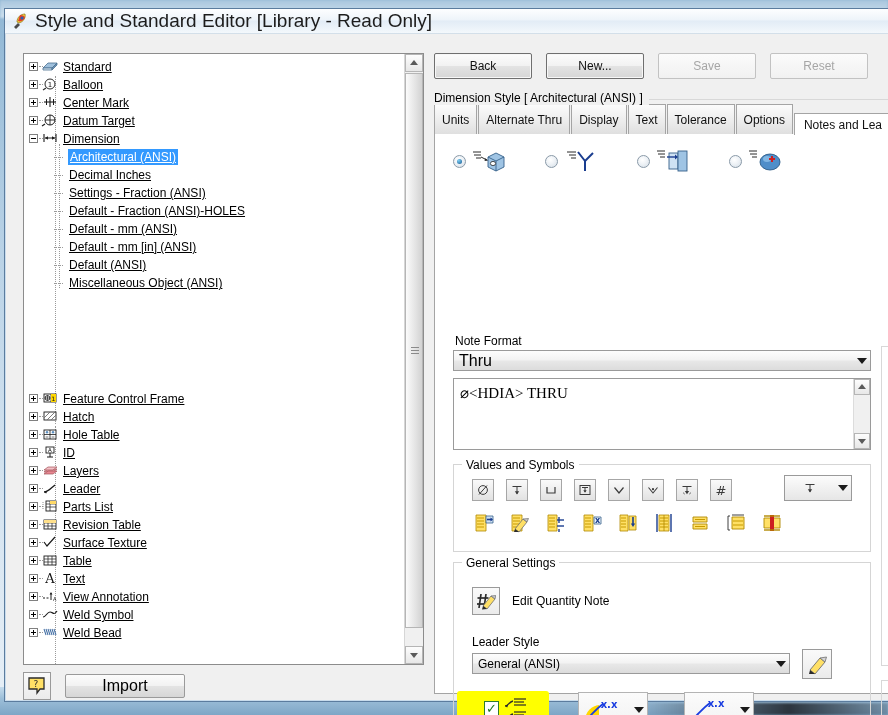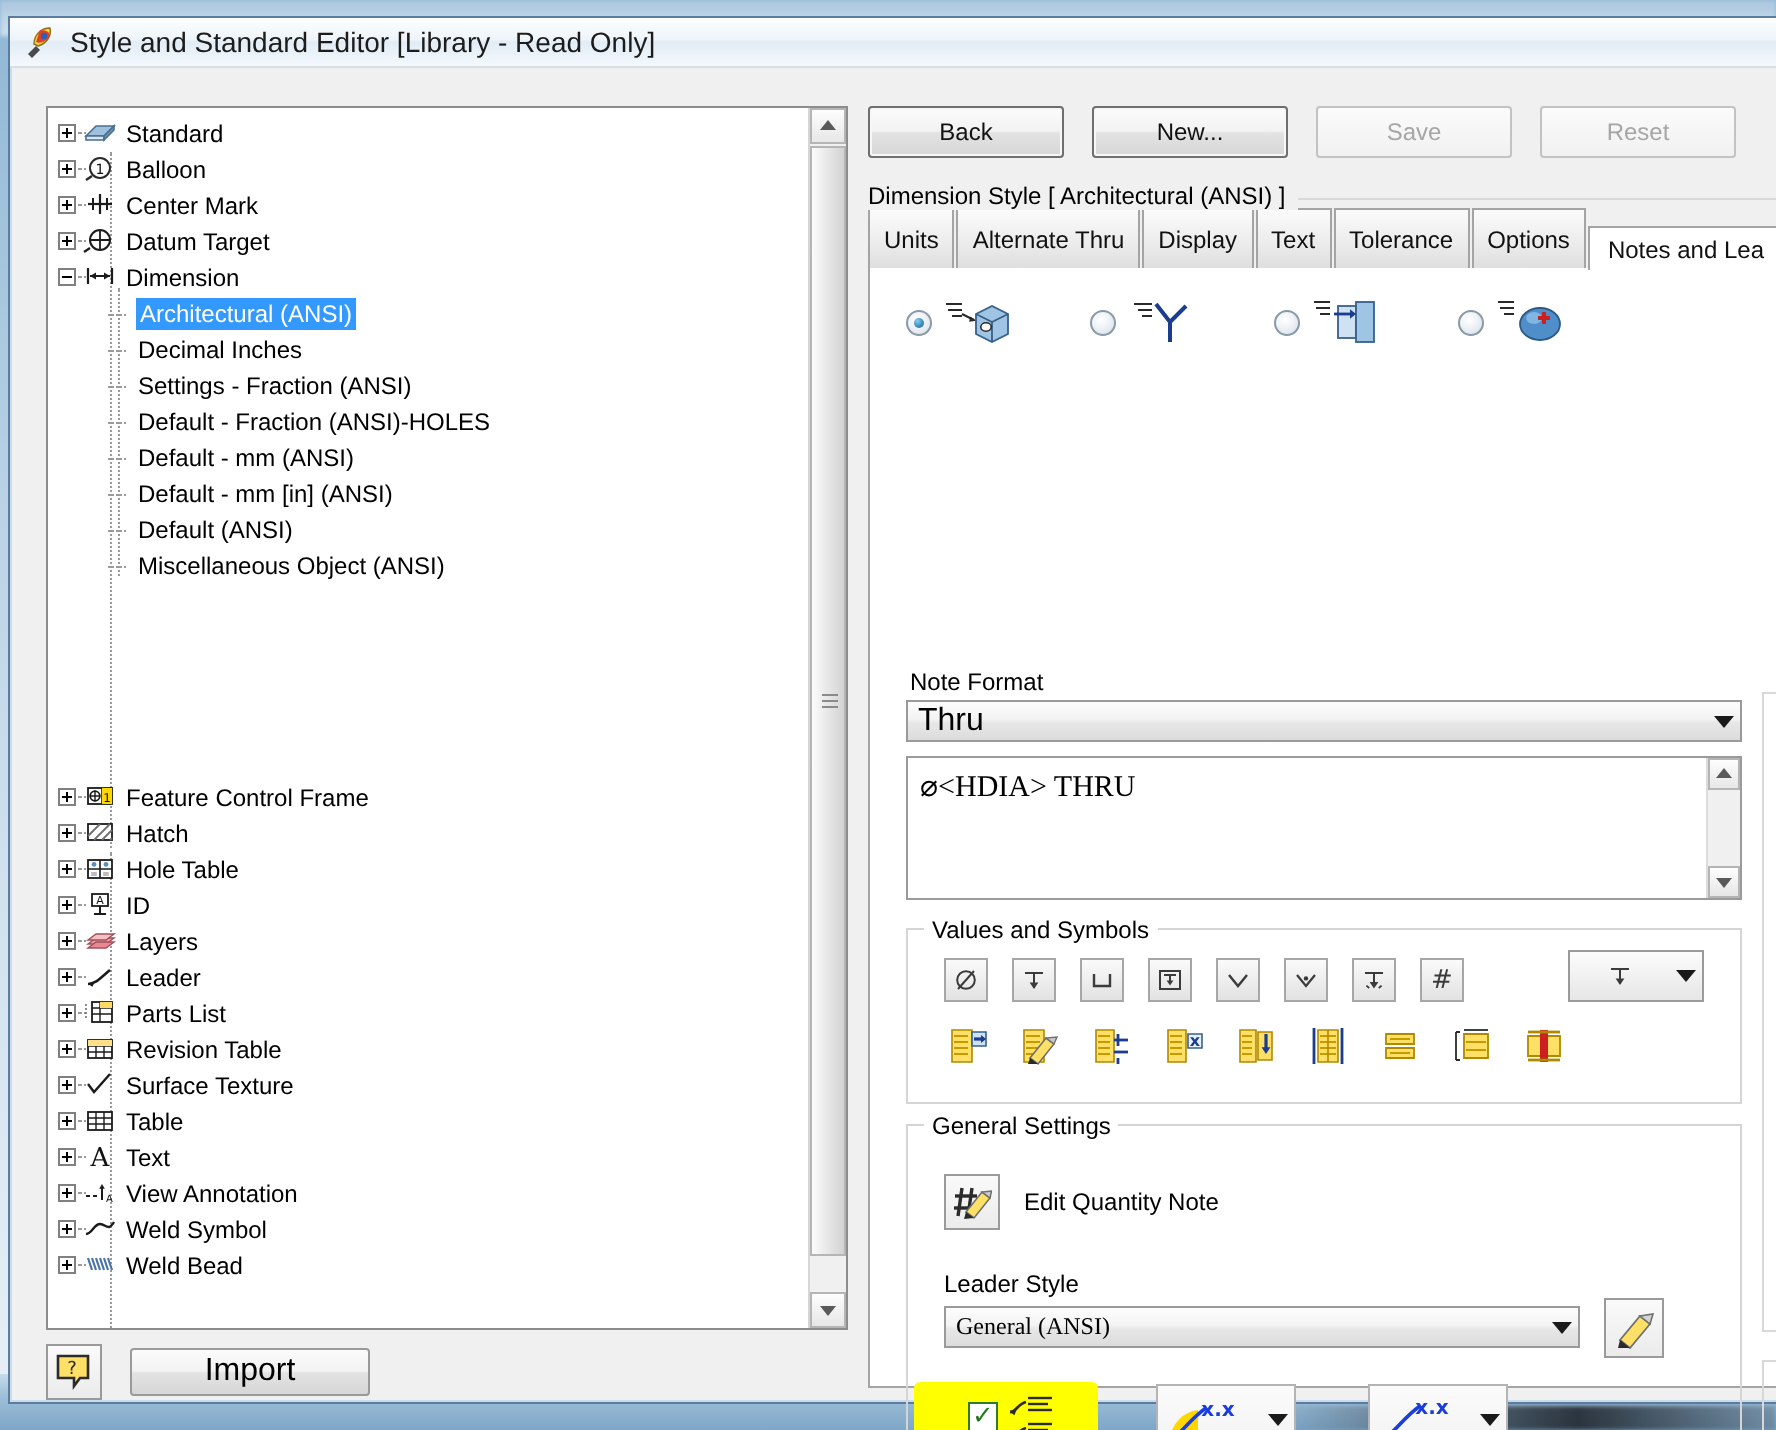--- a/index.html
+++ b/index.html
@@ -39,21 +39,21 @@
     height:24px;
     background:linear-gradient(180deg,#fdfeff 0%,#eef4fa 45%,#e2ecf6 50%,#f3f8fc 100%);
     display:flex;align-items:center;
     padding-left:6px;
     border-bottom:1px solid #d3dfe9;
   }
   #titlebar .tb-icon{
     width:18px;height:18px;margin-right:6px;position:relative;flex:0 0 auto;
   }
   #titlebar .tb-title{
-    font-size:14px;color:#1c1c1c;white-space:nowrap;
+    font-size:19px;color:#1c1c1c;white-space:nowrap;
   }
 
   #clientarea{
     position:absolute;left:1px;top:25px;width:882px;height:666px;
     background:#f0f0f0;
   }
 
   
   #treepanel{
     position:absolute;left:17px;top:19px;width:401px;height:612px;
@@ -83,21 +83,21 @@
   .tnode .twist.plus .box:after{
     content:"";position:absolute;left:3px;top:1px;width:1px;height:5px;background:#000;
   }
   .tnode .twist .dash{
     position:absolute;left:11px;top:8px;width:4px;height:1px;
     border-top:1px dotted #9a9a9a;
   }
   .tnode .tico{
     width:18px;height:16px;flex:0 0 auto;margin-right:3px;position:relative;
   }
-  .tnode .tlabel{padding-left:1px;}
+  .tnode .tlabel{padding-left:1px;text-decoration:underline;}
   .tnode.child{padding-left:26px;}
   .tnode.child .lead{
     width:14px;height:18px;flex:0 0 auto;position:relative;
   }
   .tnode.child .lead:before{
     content:"";position:absolute;left:0;top:9px;width:9px;border-top:1px dotted #9a9a9a;
   }
   .tnode.child.sel .tlabel{
     background:#3399ff;color:#fff;padding:1px 2px;
   }
@@ -272,21 +272,21 @@
     border:1px solid #9a9a9a;
     background:linear-gradient(180deg,#fafafa,#ebebeb);
     display:flex;align-items:center;justify-content:center;
   }
   #eqn-label{position:absolute;left:58px;top:31px;}
   #leaderstyle-label{position:absolute;left:18px;top:72px;}
   #leaderstyle-combo{
     position:absolute;left:18px;top:90px;width:318px;height:21px;box-sizing:border-box;
     border:1px solid #9a9a9a;
     background:linear-gradient(180deg,#fdfdfd,#f3f3f3 45%,#e7e7e7 55%,#dcdcdc);
-    display:flex;align-items:center;font-family:Liberation Serif, serif;
+    display:flex;align-items:center;
   }
   #leaderstyle-combo .val{padding-left:5px;font-size:12px;flex:1;}
   #leaderstyle-edit{
     position:absolute;left:348px;top:86px;width:30px;height:30px;box-sizing:border-box;
     border:1px solid #9a9a9a;background:linear-gradient(180deg,#fafafa,#ebebeb);
     display:flex;align-items:center;justify-content:center;
   }
 
   #justify-hl{
     position:absolute;left:3px;top:128px;width:92px;height:34px;

